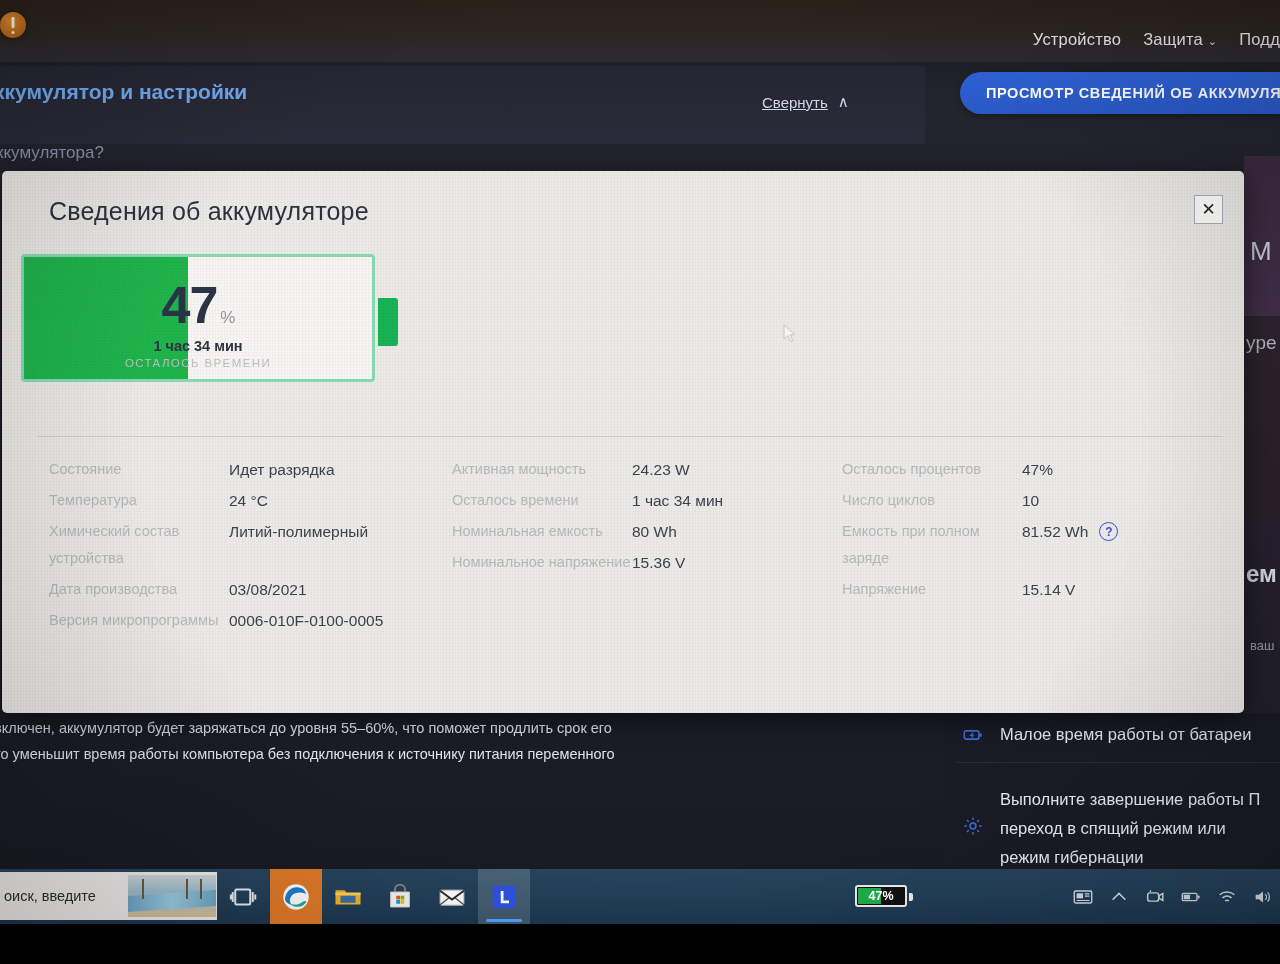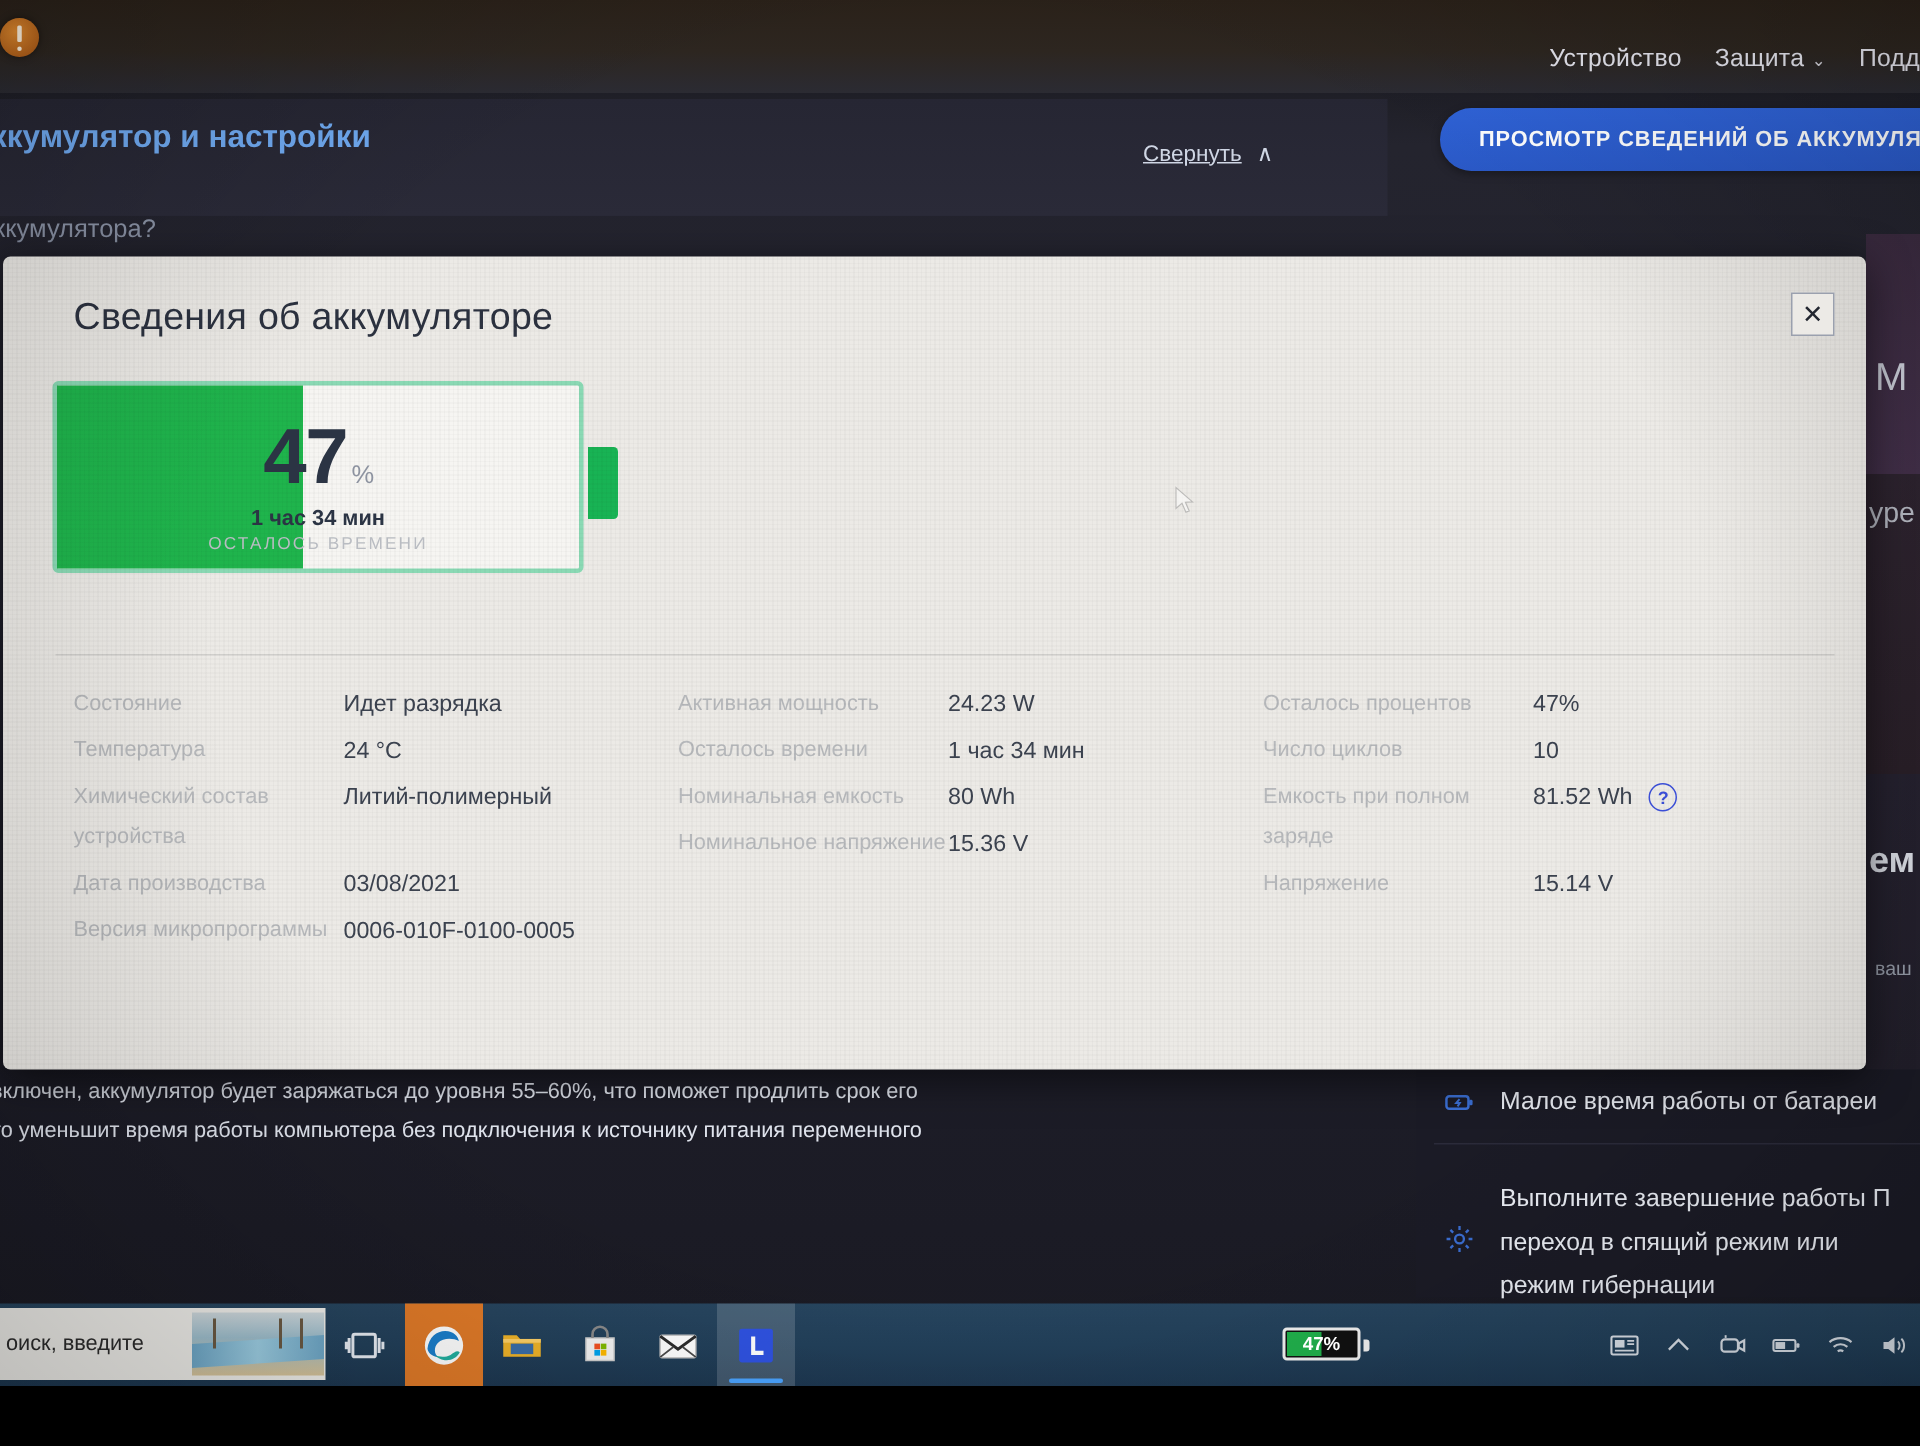--- a/index.html
+++ b/index.html
@@ -156,21 +156,21 @@
     position: absolute; left: 1194px; top: 195px;
     width: 29px; height: 29px;
     border: 1px solid #9aa0ae;
     background: #eceae6;
     display: flex; align-items: center; justify-content: center;
     color: #22262f; font-size: 17px; line-height: 1;
     z-index: 5;
   }
 
   
-  .gauge-wrap { position: absolute; left: 33px; top: 83px; }
+  .gauge-wrap { position: absolute; left: 19px; top: 83px; }
   .gauge {
     position: relative;
     width: 354px; height: 128px;
     border: 3px solid #8ad9b4;
     border-radius: 4px;
     background: #f6f5f2;
     overflow: visible;
   }
   .gauge-fill {
     position: absolute; left: 0; top: 0; bottom: 0;

